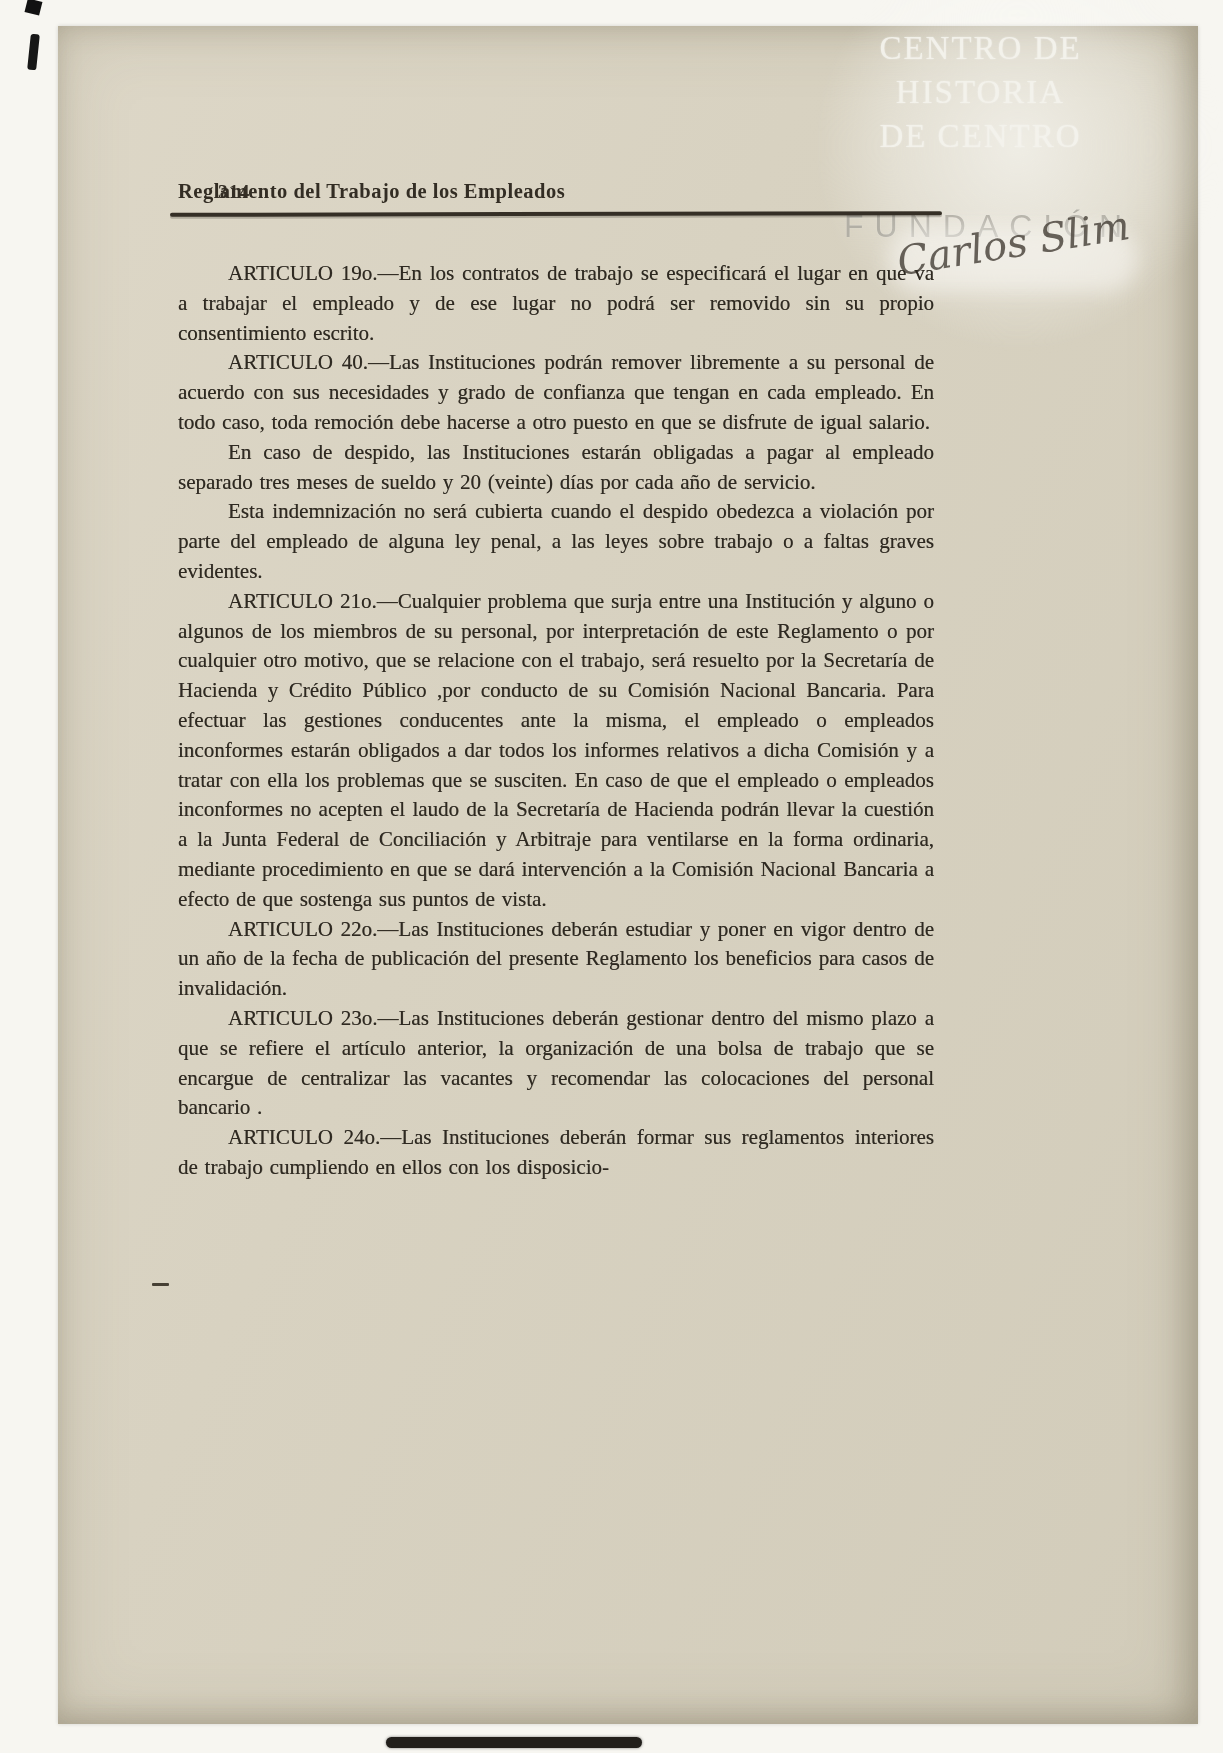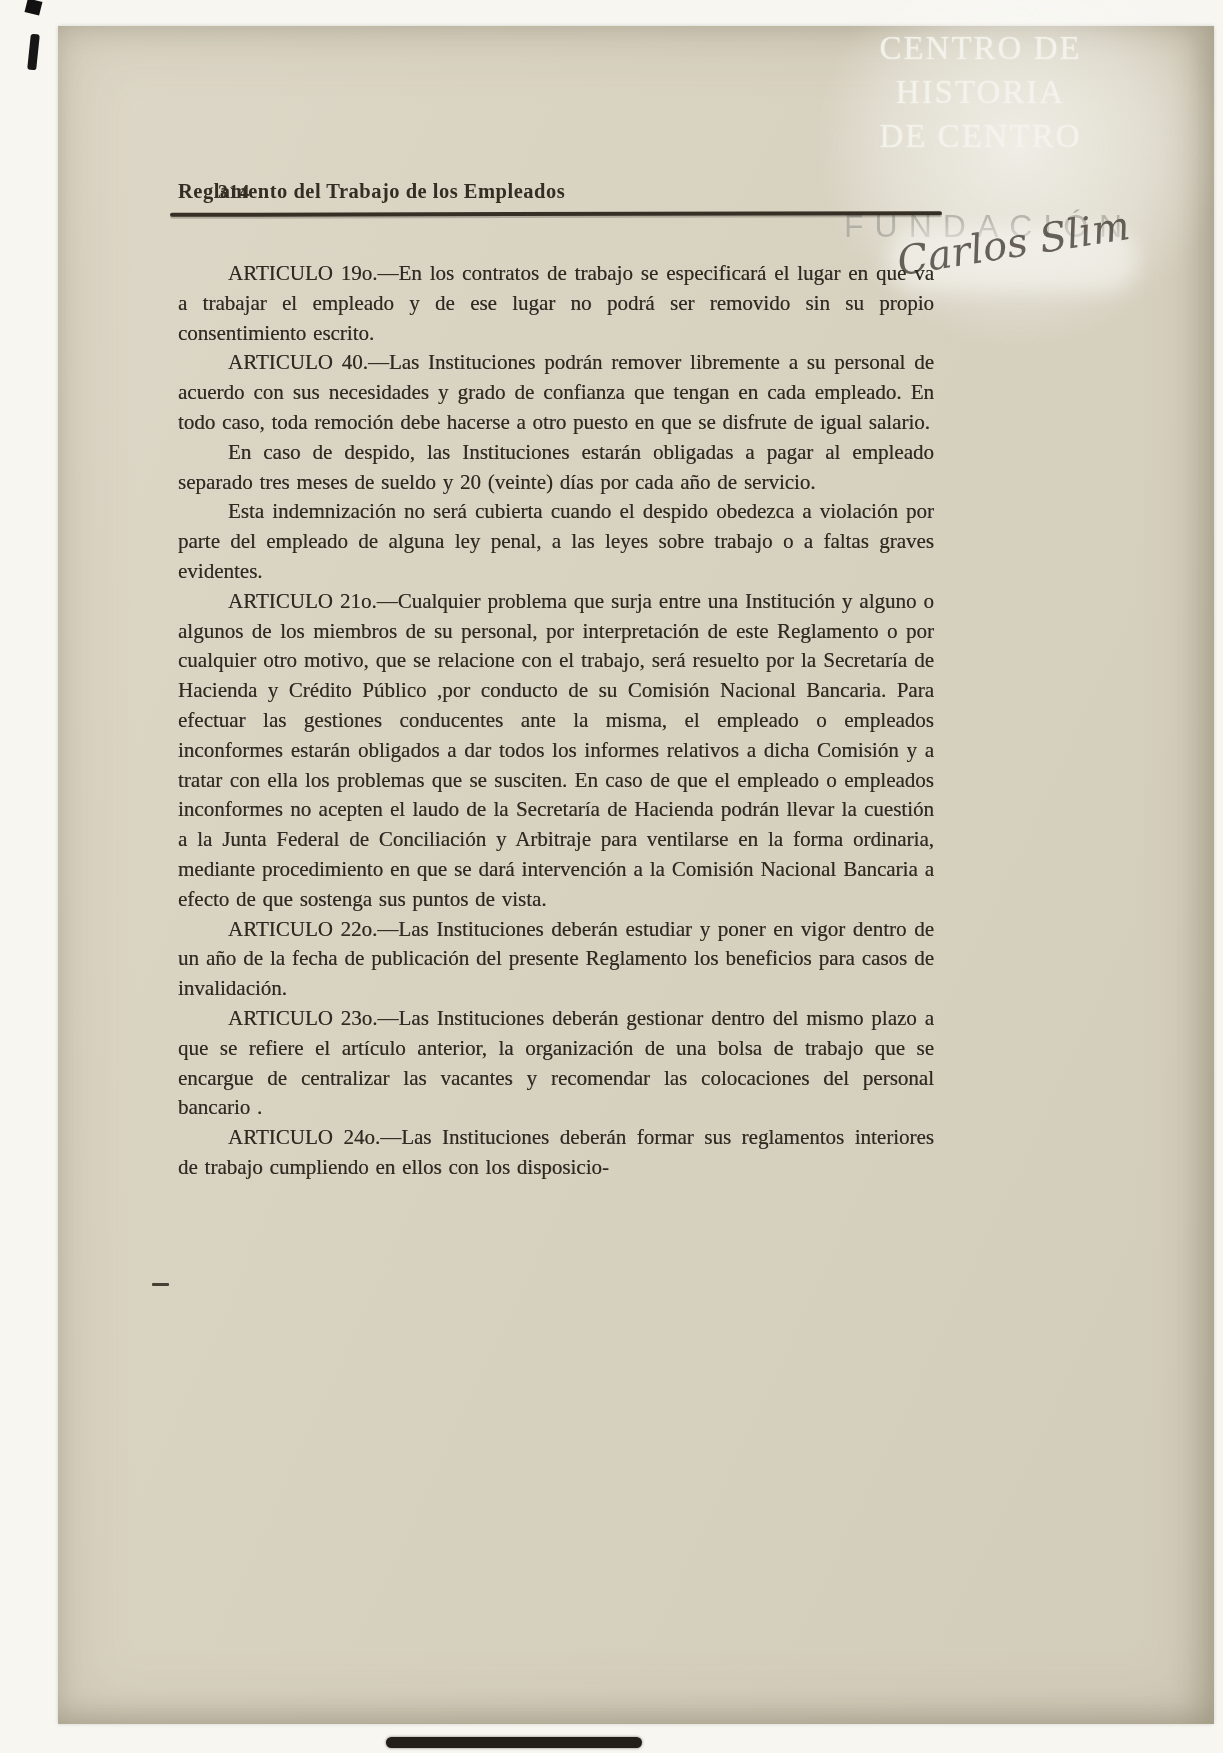--- a/index.html
+++ b/index.html
@@ -25,21 +25,20 @@
     left: 58px;
     top: 26px;
     width: 1140px;
     height: 1698px;
     background: linear-gradient(115deg, #ddd7c7 0%, #d8d2c1 40%, #d2ccba 100%);
     box-shadow:
       inset 0 0 70px rgba(118, 108, 82, 0.22),
       inset -16px 0 28px rgba(100, 92, 70, 0.22),
       inset 0 -10px 24px rgba(110, 100, 78, 0.18),
       0 0 4px rgba(0,0,0,0.15);
-    padding-left: 16px;
   }
   
   .wm-patch {
     position: absolute;
     left: 760px;
     top: -80px;
     width: 400px;
     height: 400px;
     background: radial-gradient(ellipse at center,
       rgba(252,252,249,0.65) 0%,

